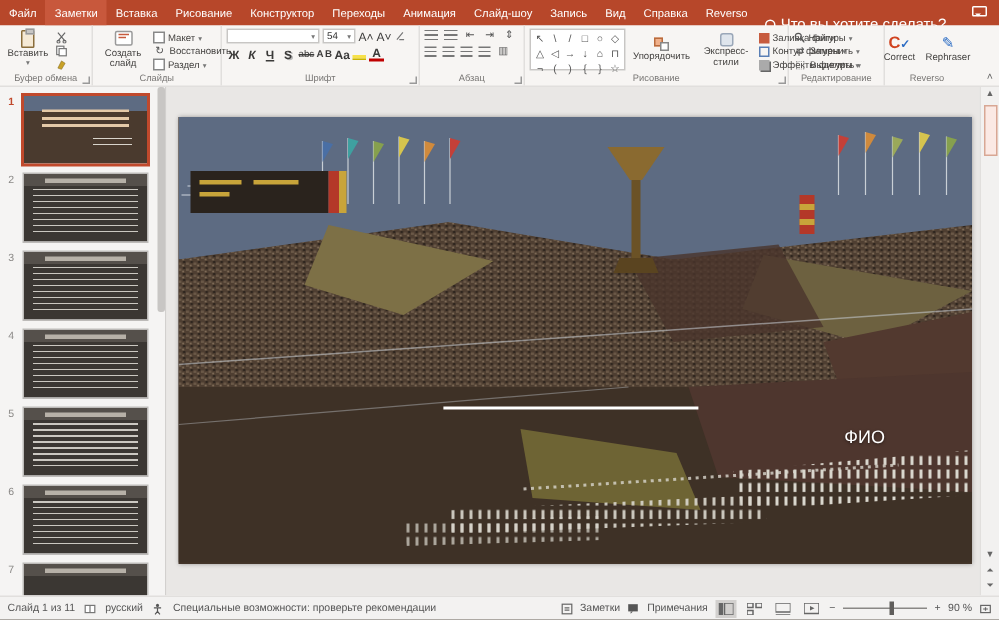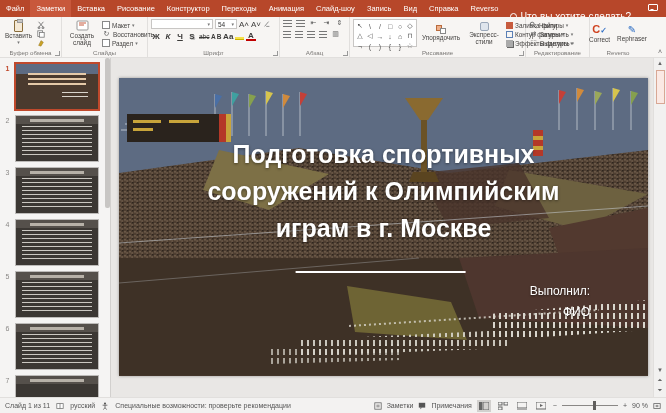--- a/index.html
+++ b/index.html
@@ -418,28 +418,22 @@
           <path d="M0 165 L529 128" stroke="#c9cfd6" stroke-width="1" opacity="0.55"></path>
           <rect y="180" width="529" height="117" fill="#3e3126"></rect>
           <path d="M0 205 L300 180" stroke="#c9cfd6" stroke-width="0.8" opacity="0.4"></path>
           <polygon points="228,208 332,224 348,262 236,254" fill="#6e6434"></polygon>
           <polygon points="340,180 529,170 529,250 360,240" fill="#4e362e"></polygon>
           <polygon points="370,236 529,222 529,252 376,262" fill="url(#figs)"></polygon>
           <polygon points="180,262 390,252 392,270 182,278" fill="url(#figs)" opacity="0.9"></polygon>
           <polygon points="150,270 280,266 282,282 152,286" fill="url(#figs)" opacity="0.7"></polygon>
           <path d="M230 248 L480 232" stroke="#d9d6cd" stroke-width="2" stroke-dasharray="2 3" opacity="0.8"></path>
         </svg>
-        <div class="slide-title">
-          <div>Подготовка спортивных</div>
-          <div>сооружений к Олимпийским</div>
-          <div>играм в г. Москве</div>
-        </div>
         <div class="divider"></div>
         <div class="byline">
-          <div>Выполнил:</div>
           <div>ФИО</div>
         </div>
       </div>
       <div class="vscroll">
         <div class="varr">▲</div>
         <div class="vthumb"></div>
         <div style="margin-top:auto;" class="varr">▼</div>
         <div class="varr">⏶</div>
         <div class="varr" style="margin-bottom:2px;">⏷</div>
       </div>

